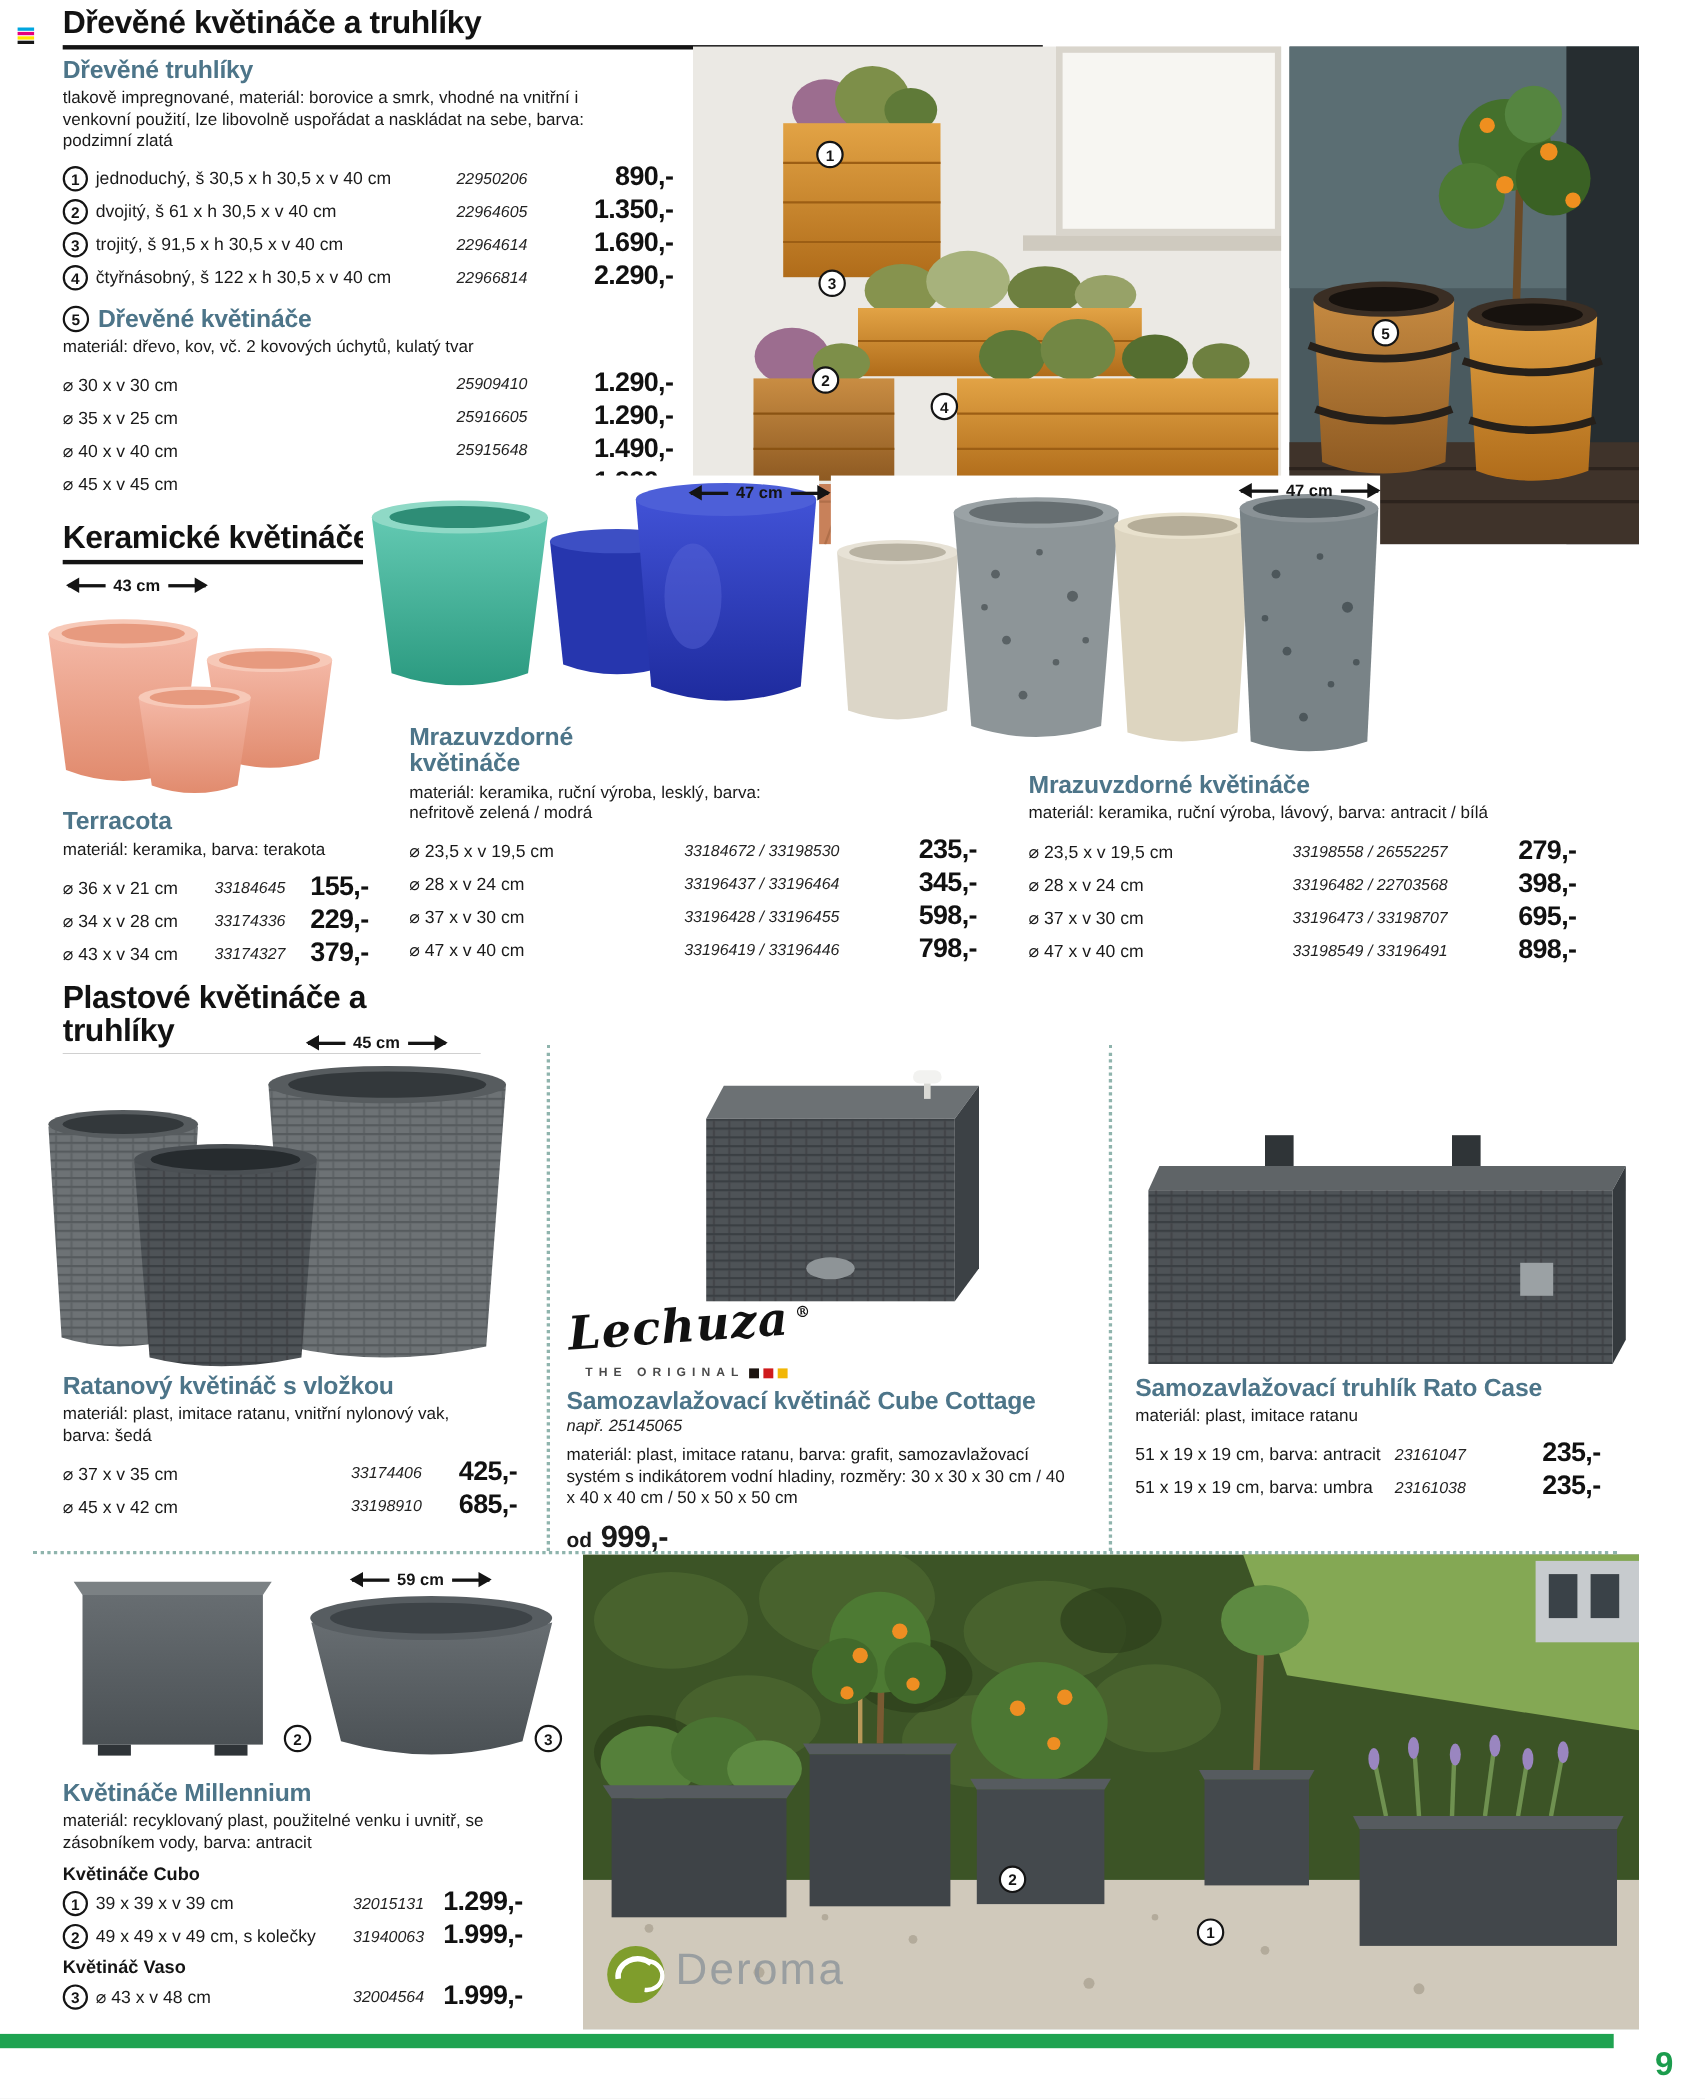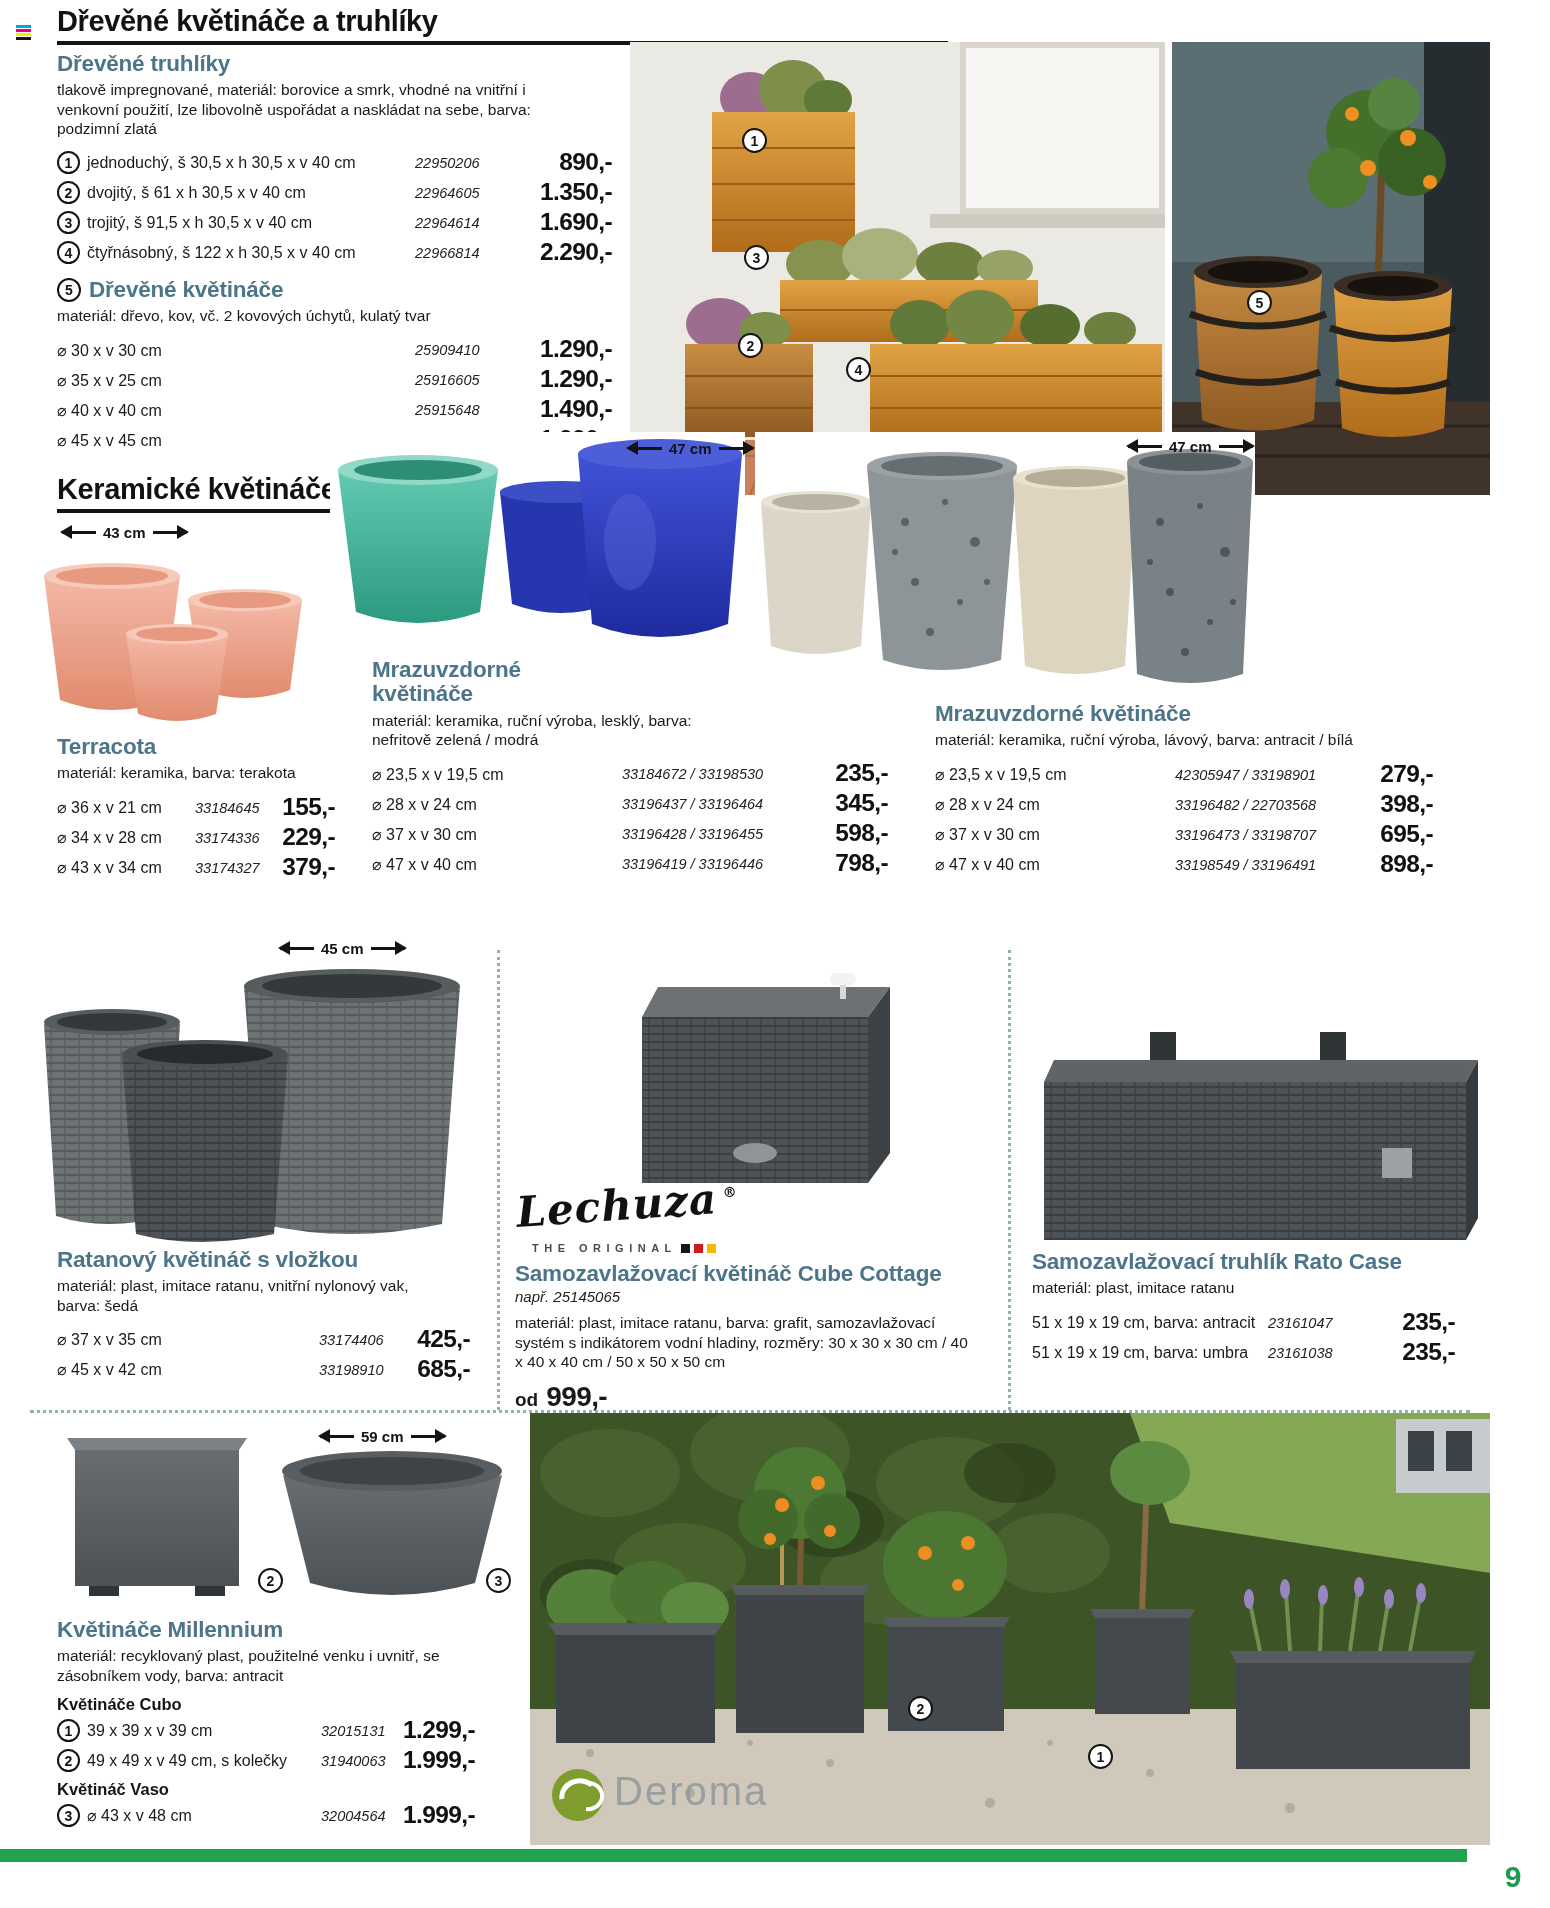--- a/index.html
+++ b/index.html
@@ -382,40 +382,44 @@
     <span class="ah al"></span>
     <span>47 cm</span>
     <span class="ah ar"></span>
   </div>
 
   <div class="abs" style="left:935px; top:702px; width:498px; --art:240px;">
     <div class="h2">Mrazuvzdorné květináče</div>
     <div class="desc">materiál: keramika, ruční výroba, lávový, barva: antracit / bílá</div>
     <div class="prow">
       <span class="lbl">⌀ 23,5 x v 19,5 cm</span>
-      <span class="art">42305947 / 33198901</span>
+      <span class="art">33198558 / 26552257</span>
       <span class="price">279,-</span>
     </div>
     <div class="prow">
       <span class="lbl">⌀ 28 x v 24 cm</span>
       <span class="art">33196482 / 22703568</span>
       <span class="price">398,-</span>
     </div>
     <div class="prow">
       <span class="lbl">⌀ 37 x v 30 cm</span>
       <span class="art">33196473 / 33198707</span>
       <span class="price">695,-</span>
     </div>
     <div class="prow">
       <span class="lbl">⌀ 47 x v 40 cm</span>
       <span class="art">33198549 / 33196491</span>
       <span class="price">898,-</span>
     </div>
   </div>
 
+  <div class="abs" style="left:57px; top:892px; width:380px;">
+    <div class="h1">Plastové květináče a truhlíky</div>
+    <div class="rule"></div>
+  </div>
 
   <div class="dim" style="left:280px; top:940px;">
     <span class="ah al"></span>
     <span>45 cm</span>
     <span class="ah ar"></span>
   </div>
 
   <div class="ph" style="left:30px; top:958px; width:440px; height:286px;">
     <svg viewBox="0 0 440 286" preserveAspectRatio="none">
       <rect width="440" height="286" fill="#ffffff"></rect>

